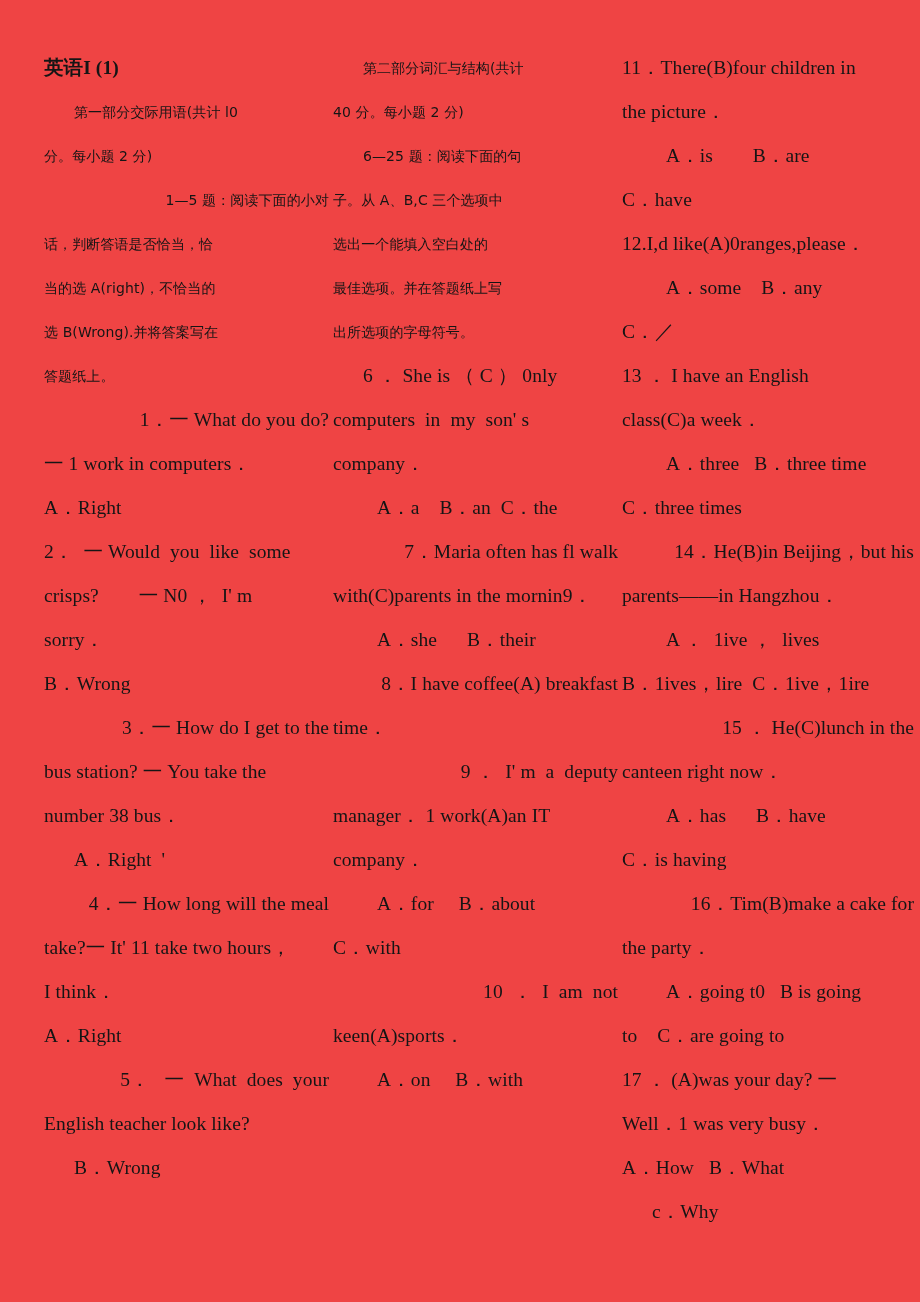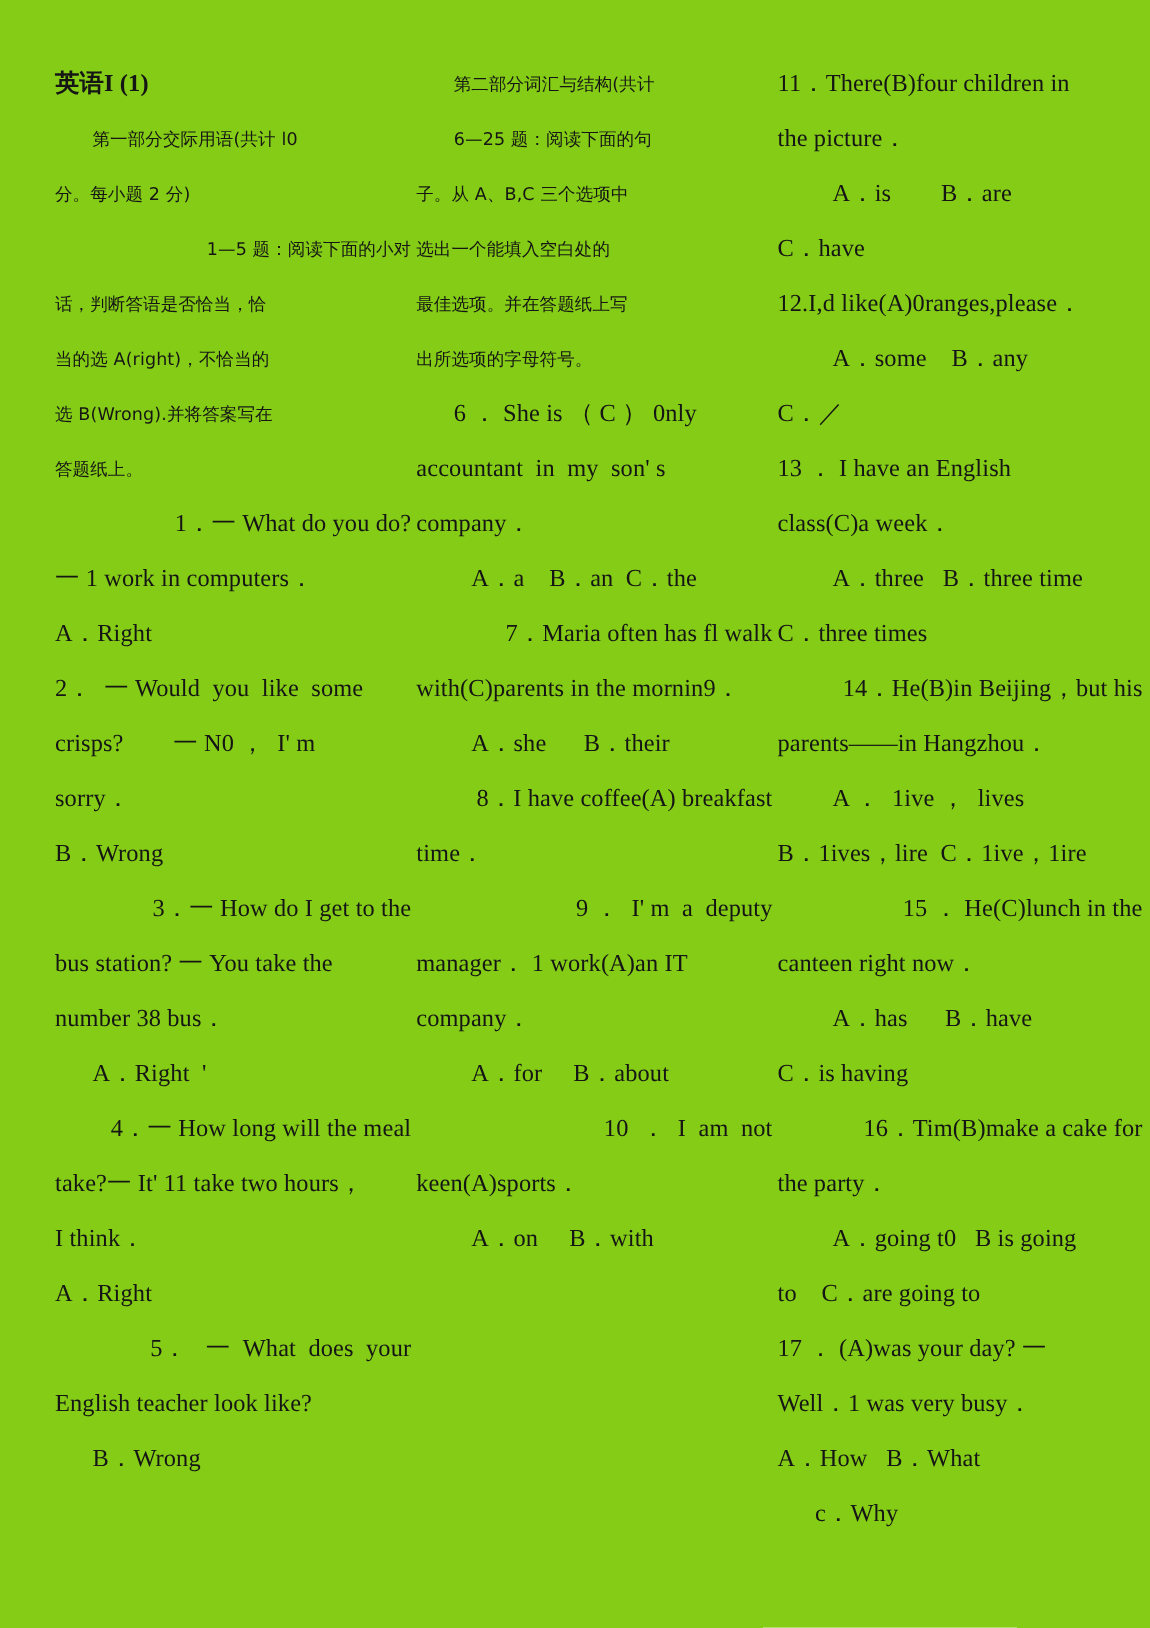--- a/index.html
+++ b/index.html
@@ -13,21 +13,21 @@
     font-family: "Liberation Serif", "DejaVu Serif", serif;
     color: #151515;
     overflow: hidden;
     position: relative;
   }
 
   #page {
     position: relative;
     width: 920px;
     height: 1302px;
-    background: #84cc16;
+    background: #ef4444;
   }
 
   .column {
     position: absolute;
     top: 46px;
     width: 289px;
   }
 
   #col-1 { left: 44px;  width: 285px; }
   #col-2 { left: 333px; width: 285px; }
@@ -90,39 +90,41 @@
     <div class="line">I think．</div>
     <div class="line">A．Right</div>
     <div class="line ind1">5．   一  What  does  your</div>
     <div class="line">English teacher look like?</div>
     <div class="line ind2">B．Wrong</div>
   </div>
 
   <div class="column" id="col-2">
 
     <div class="line ind2 cjk">第二部分词汇与结构(共计</div>
+    <div class="line cjk">40 分。每小题 2 分)</div>
     <div class="line ind2 cjk">6—25 题：阅读下面的句</div>
     <div class="line cjk">子。从 A、B,C 三个选项中</div>
     <div class="line cjk">选出一个能填入空白处的</div>
     <div class="line cjk">最佳选项。并在答题纸上写</div>
     <div class="line cjk">出所选项的字母符号。</div>
 
     <div class="line ind2">6 ． She is （ C ） 0nly</div>
-    <div class="line">accountant  in  my  son' s</div>
+    <div class="line">computers  in  my  son' s</div>
     <div class="line">company．</div>
     <div class="line ind3">A．a    B．an  C．the</div>
     <div class="line ind1">7．Maria often has fl walk</div>
     <div class="line">with(C)parents in the mornin9．</div>
     <div class="line ind3">A．she      B．their</div>
     <div class="line ind1">8．I have coffee(A) breakfast</div>
     <div class="line">time．</div>
     <div class="line ind1">9 ．  I' m  a  deputy</div>
     <div class="line">manager． 1 work(A)an IT</div>
     <div class="line">company．</div>
     <div class="line ind3">A．for     B．about</div>
+    <div class="line">C．with</div>
     <div class="line ind1">10  ．  I  am  not</div>
     <div class="line">keen(A)sports．</div>
     <div class="line ind3">A．on     B．with</div>
   </div>
 
   <div class="column" id="col-3">
 
     <div class="line">11．There(B)four children in</div>
     <div class="line">the picture．</div>
     <div class="line ind3">A．is        B．are</div>

